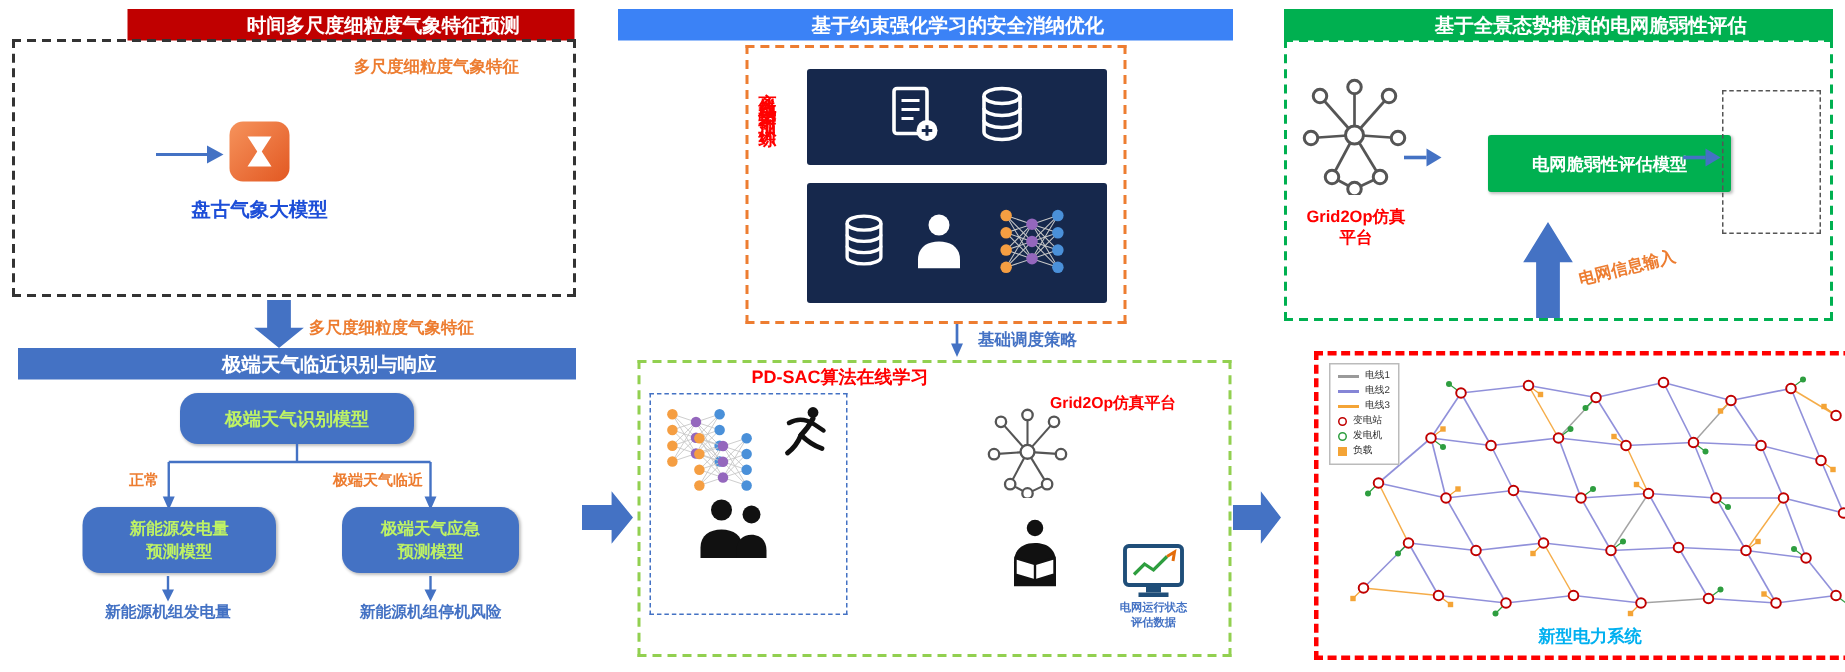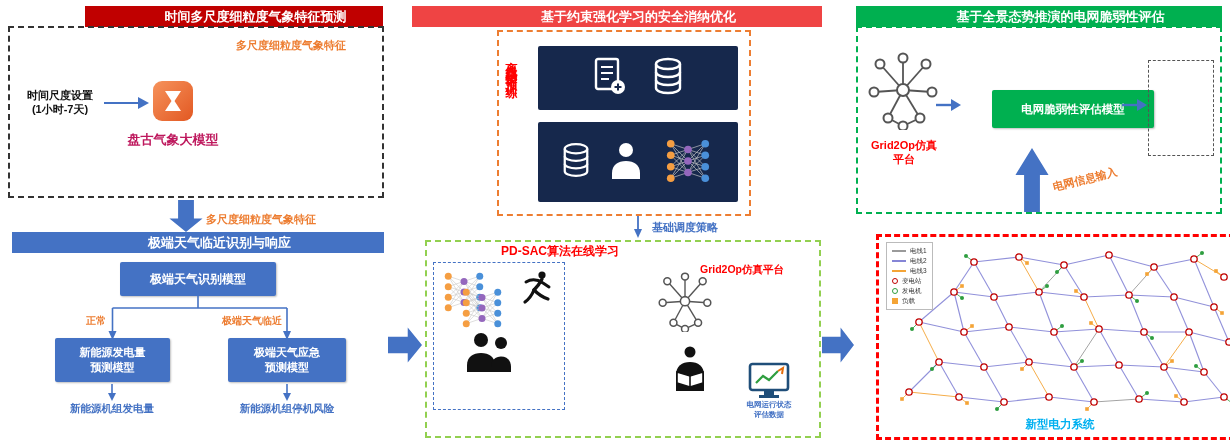--- a/index.html
+++ b/index.html
@@ -7,23 +7,23 @@
   #canvas{position:relative;width:1230px;height:448px;background:#fff;
           font-family:"Liberation Sans",sans-serif;overflow:hidden;}
   .abs{position:absolute;}
   .banner{position:absolute;height:21px;display:flex;align-items:center;justify-content:center;
           color:#fff;font-weight:bold;font-size:13px;padding-left:43px;}
   .dashed{position:absolute;border:2px dashed #333;}
   .txt{position:absolute;line-height:1.3;}
   .preline{white-space:pre-line;}
   .center{text-align:center;}
   .bold{font-weight:bold;}
-  .bluebox{position:absolute;background:#4472c4;color:#ffffff;font-weight:bold;
+  .bluebox{position:absolute;background:#4472c4;color:#bef264;font-weight:bold;
            display:flex;align-items:center;justify-content:center;text-align:center;
-           font-size:12px;border-radius:2px;box-shadow:1px 1px 2px rgba(0,0,0,.25);}
+           font-size:12px;border-radius:12px;box-shadow:1px 1px 2px rgba(0,0,0,.25);}
   .greenbox{position:absolute;background:#00b050;color:#fff;font-weight:bold;
             display:flex;align-items:center;justify-content:center;text-align:center;
             font-size:11.5px;border-radius:2px;box-shadow:1px 1px 2px rgba(0,0,0,.25);}
   .navybox{position:absolute;background:#16284c;display:flex;align-items:center;
            justify-content:center;gap:26px;border-radius:2px;}
   .fat{position:absolute;background:#4472c4;}
   .fat.right{clip-path:polygon(0 28%,58% 28%,58% 4%,100% 50%,58% 96%,58% 72%,0 72%);}
   .fat.down{clip-path:polygon(28% 0,72% 0,72% 58%,96% 58%,50% 100%,4% 58%,28% 58%);}
   .fat.up{clip-path:polygon(28% 100%,72% 100%,72% 42%,96% 42%,50% 0,4% 42%,28% 42%);}
   .vert{writing-mode:vertical-rl;color:#ff0000;font-weight:bold;font-size:12px;letter-spacing:3px;}
@@ -41,41 +41,39 @@
   #power-grid-svg{position:absolute;left:0;top:0;width:100%;height:100%;z-index:1;}
 </style>
 </head>
 <body>
 
 <div id="canvas">
 
   <div class="banner" style="left:85px;top:6px;width:298px;background:#c00000;">时间多尺度细粒度气象特征预测</div>
   <div class="dashed" style="left:8px;top:26px;width:376px;height:172px;border-color:#333;"></div>
 
-  <div class="txt bold preline center" style="left:14px;top:88px;width:92px;font-size:11px;color:#111;">时间尺度设置
-(1小时-7天)</div>
 
   <svg class="abs" style="left:104px;top:96px;" width="46" height="14">
     <line x1="0" y1="7" x2="34" y2="7" stroke="#4472c4" stroke-width="2"></line>
     <path d="M34 1 L45 7 L34 13 Z" fill="#4472c4"></path>
   </svg>
 
   <div class="abs" style="left:152px;top:80px;">
     <svg width="42" height="42" viewBox="0 0 42 42">
       <defs>
         <linearGradient id="pg" x1="0" y1="0" x2="1" y2="1">
           <stop offset="0" stop-color="#f6935c"></stop>
             <stop offset="1" stop-color="#e25822"></stop>
         </linearGradient>
       </defs>
       <rect x="1" y="1" width="40" height="40" rx="9" fill="url(#pg)"></rect>
       <path d="M13 11 h16 l-6.5 10 6.5 10 h-16 l6.5 -10 z" fill="#fff"></path>
     </svg>
   </div>
-  <div class="txt bold center" style="left:108px;top:132px;width:130px;font-size:13px;color:#be185d;">盘古气象大模型</div>
+  <div class="txt bold center" style="left:108px;top:132px;width:130px;font-size:13px;color:#1d4ed8;">盘古气象大模型</div>
 
   <div class="txt orange-t" style="left:236px;top:38px;width:140px;font-size:11px;">多尺度细粒度气象特征</div>
 
   <div class="fat down" style="left:168px;top:200px;width:36px;height:32px;"></div>
   <div class="txt orange-t" style="left:206px;top:212px;width:140px;font-size:11px;">多尺度细粒度气象特征</div>
 
   <div class="banner" style="left:12px;top:232px;width:372px;background:#4472c4;">极端天气临近识别与响应</div>
 
   <div class="bluebox" style="left:120px;top:262px;width:156px;height:34px;">极端天气识别模型</div>
 
@@ -85,39 +83,39 @@
       <path d="M100.5 12 H275"></path>
       <path d="M100.5 12 V36"></path>
       <path d="M275 12 V36"></path>
     </g>
     <path d="M96.5 35 L100.5 44 L104.5 35 Z" fill="#4472c4"></path>
     <path d="M271 35 L275 44 L279 35 Z" fill="#4472c4"></path>
   </svg>
   <div class="txt orange-t" style="left:86px;top:314px;font-size:10px;">正常</div>
   <div class="txt orange-t" style="left:222px;top:314px;font-size:10px;">极端天气临近</div>
 
-  <div class="bluebox preline" style="left:55px;top:338px;width:115px;height:44px;font-size:11px;">新能源发电量
+  <div class="bluebox preline" style="left:55px;top:338px;width:129px;height:44px;font-size:11px;">新能源发电量
 预测模型</div>
   <div class="bluebox preline" style="left:228px;top:338px;width:118px;height:44px;font-size:11px;">极端天气应急
 预测模型</div>
 
   <svg class="abs" style="left:104px;top:384px;" width="16" height="18">
     <line x1="8" y1="0" x2="8" y2="10" stroke="#4472c4" stroke-width="1.6"></line>
     <path d="M4 9 L8 17 L12 9 Z" fill="#4472c4"></path>
   </svg>
   <svg class="abs" style="left:279px;top:384px;" width="16" height="18">
     <line x1="8" y1="0" x2="8" y2="10" stroke="#4472c4" stroke-width="1.6"></line>
     <path d="M4 9 L8 17 L12 9 Z" fill="#4472c4"></path>
   </svg>
   <div class="txt blue-t center" style="left:42px;top:402px;width:140px;font-size:10.5px;">新能源机组发电量</div>
   <div class="txt blue-t center" style="left:217px;top:402px;width:140px;font-size:10.5px;">新能源机组停机风险</div>
 
   <div class="fat right" style="left:388px;top:326px;width:34px;height:38px;"></div>
 
-  <div class="banner" style="left:412px;top:6px;width:410px;background:#ef4444;">基于约束强化学习的安全消纳优化</div>
+  <div class="banner" style="left:412px;top:6px;width:410px;background:#3b82f6;">基于约束强化学习的安全消纳优化</div>
   <div class="dashed" style="left:497px;top:30px;width:254px;height:186px;border-color:#ed7d31;"></div>
   <div class="txt vert" style="left:503px;top:52px;height:152px;">离线模仿学习预训练</div>
 
   <div class="navybox" style="left:538px;top:46px;width:200px;height:64px;">
     <span>
       <svg width="34" height="38" viewBox="0 0 34 38">
         <rect x="4" y="2" width="22" height="30" rx="2" fill="none" stroke="#fff" stroke-width="2.4"></rect>
         <line x1="9" y1="10" x2="21" y2="10" stroke="#fff" stroke-width="2"></line>
         <line x1="9" y1="16" x2="21" y2="16" stroke="#fff" stroke-width="2"></line>
         <line x1="9" y1="22" x2="17" y2="22" stroke="#fff" stroke-width="2"></line>

